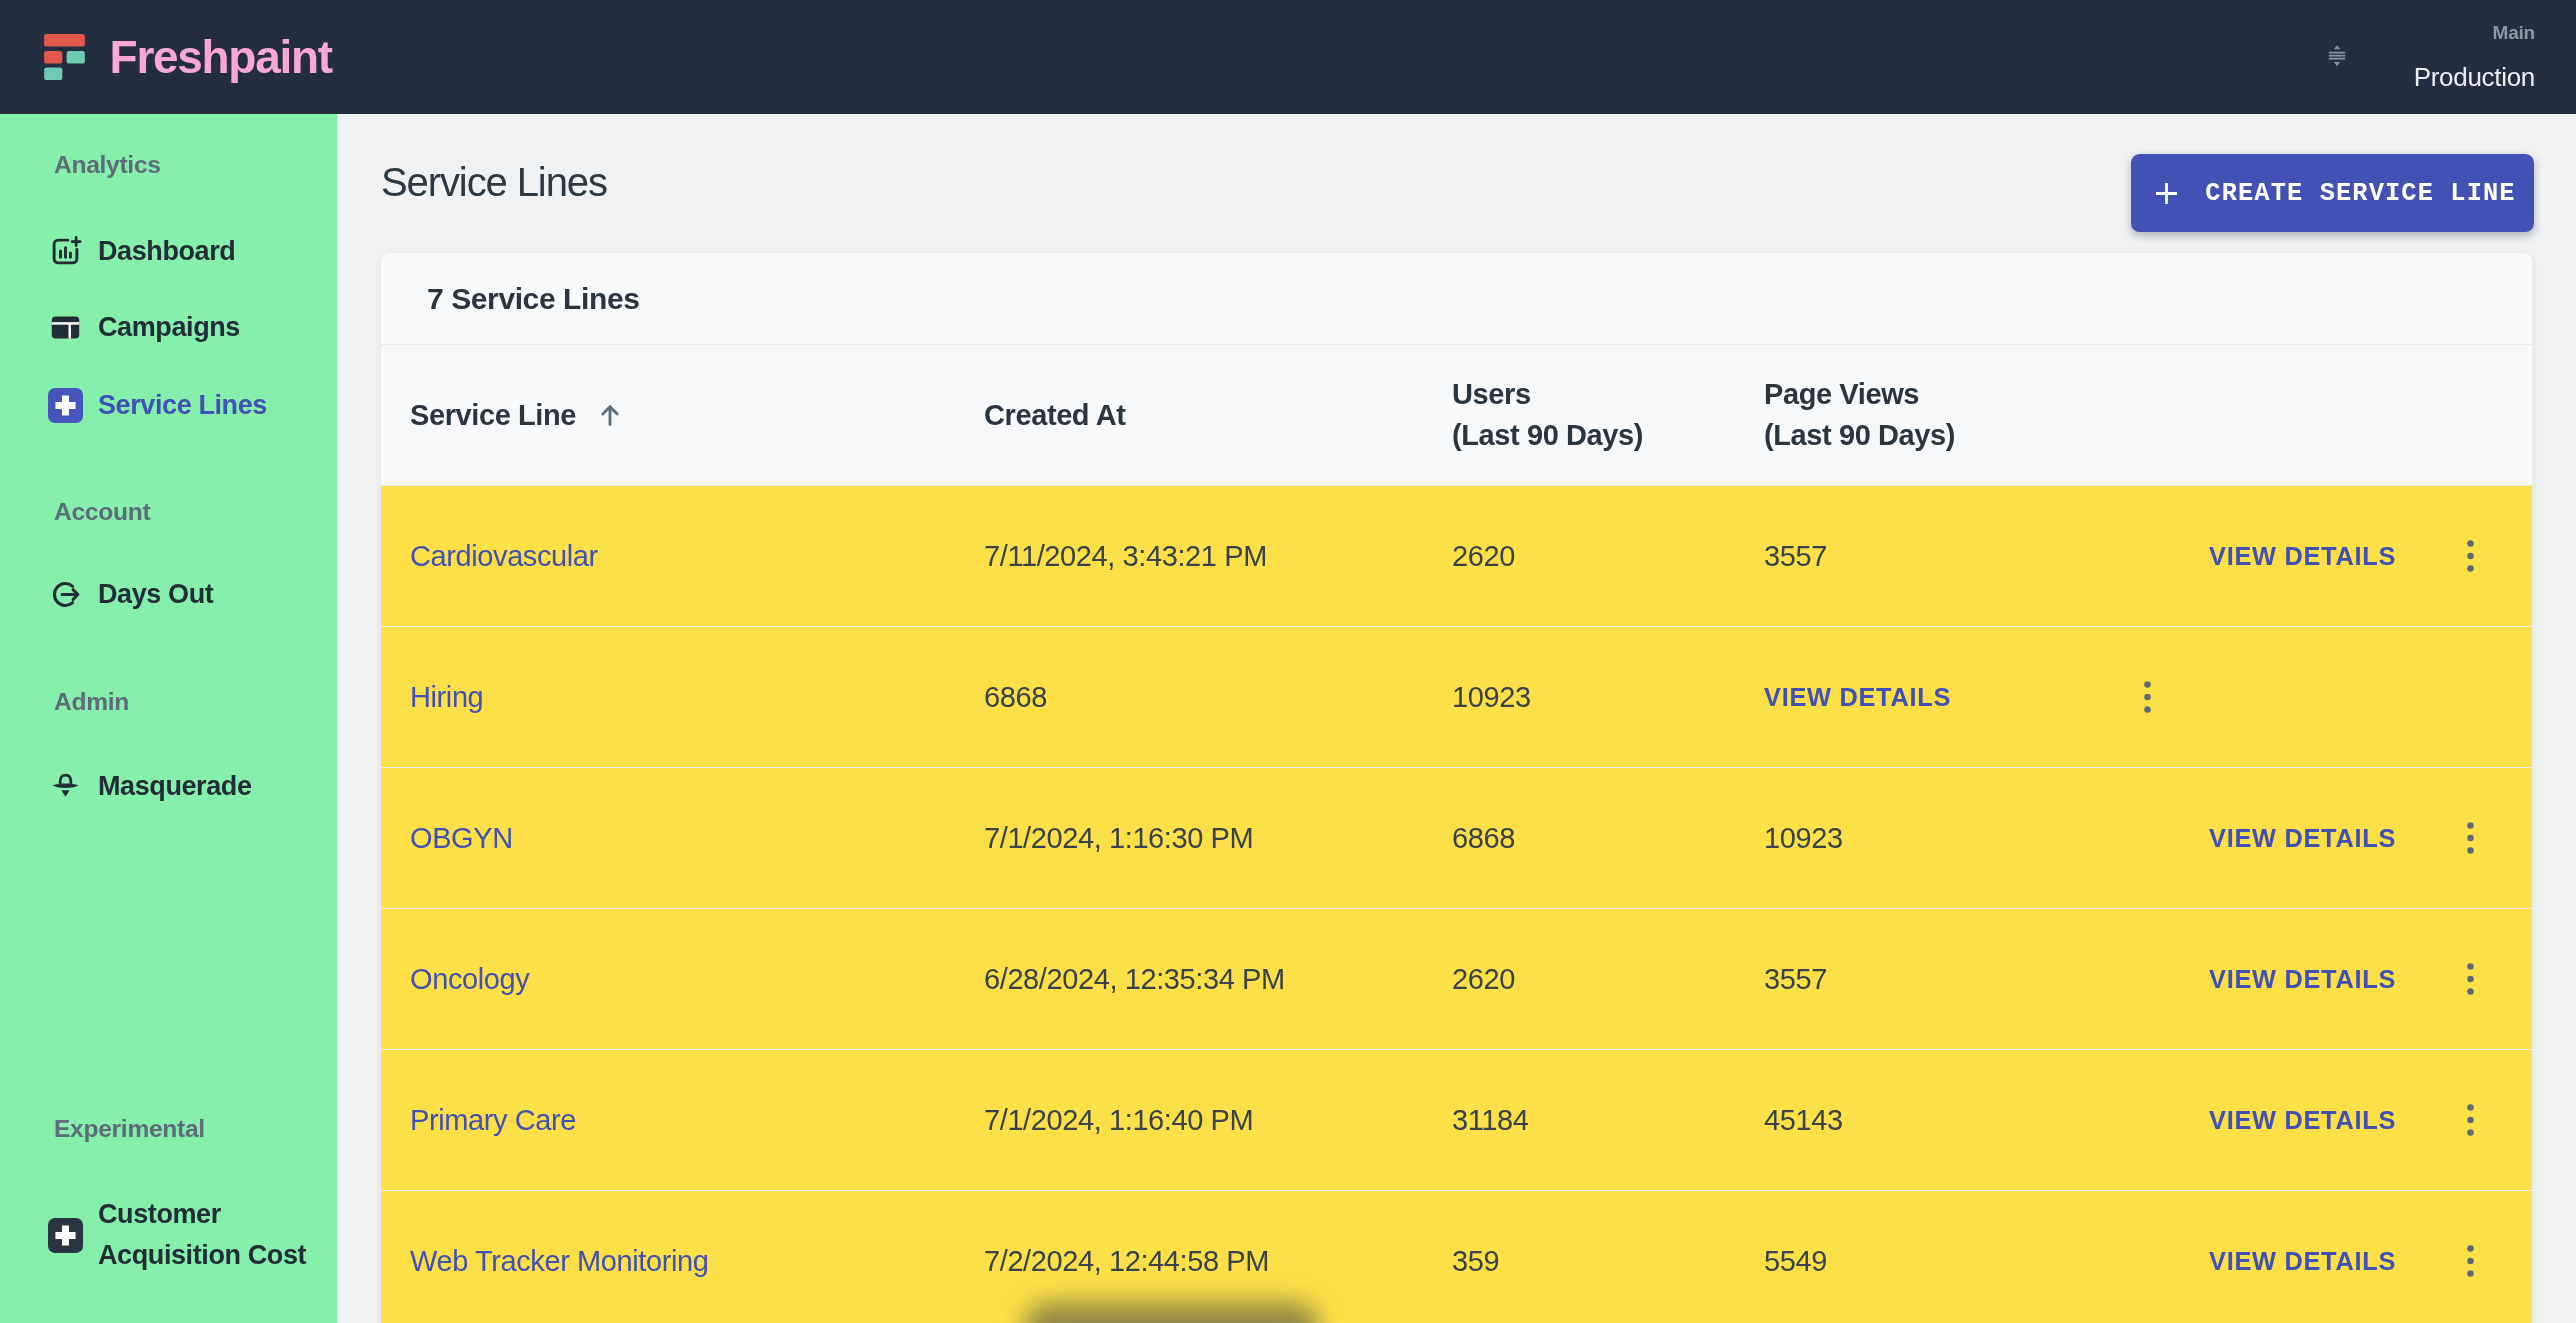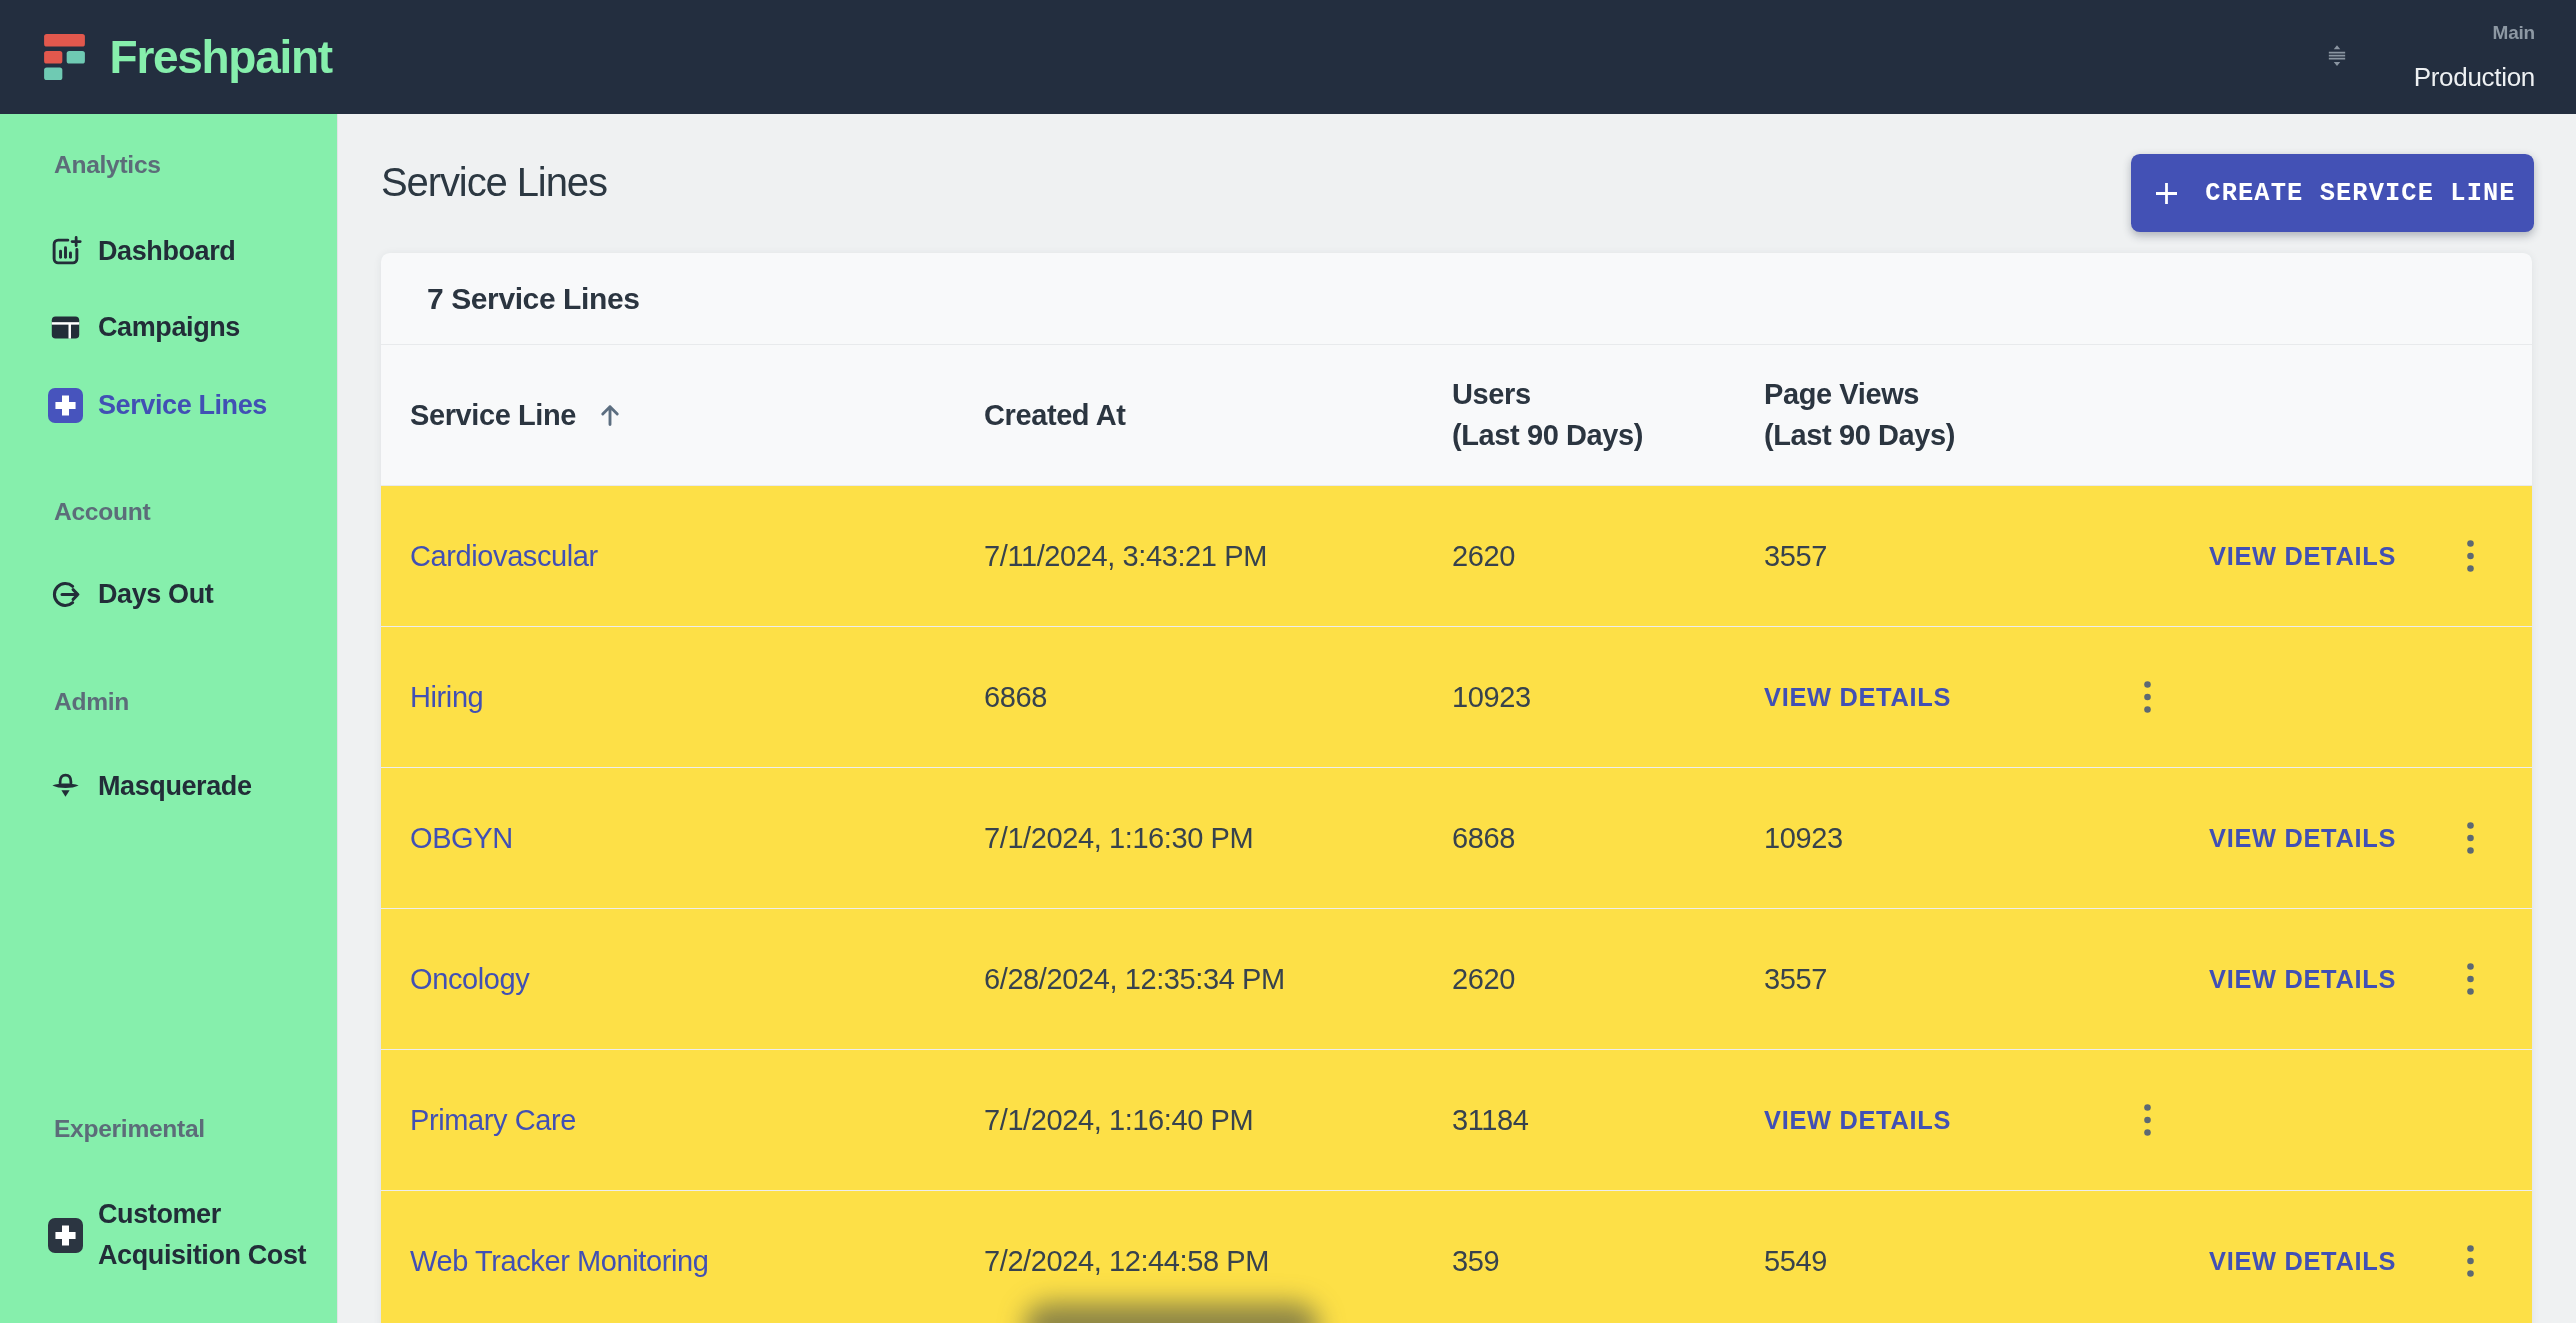--- a/index.html
+++ b/index.html
@@ -5,21 +5,21 @@
   html,body{margin:0;padding:0;background:#d8dadd;}
   .stage{
     position:relative;width:2576px;height:1324px;overflow:hidden;
     background:#eff1f2;
     font-family:"Liberation Sans","DejaVu Sans",sans-serif;
     -webkit-font-smoothing:antialiased;
   }
   
   .topbar{position:absolute;left:0;top:0;width:100%;height:114px;background:#232e3f;}
   .brand{position:absolute;left:44px;top:0;height:114px;display:flex;align-items:center;gap:24.6px;cursor:pointer;}
-  .brand-name{font-size:46px;font-weight:700;color:#86efac;letter-spacing:-1.3px;text-align:center;}
+  .brand-name{font-size:46px;font-weight:700;color:#f9a8d4;letter-spacing:-1.3px;text-align:center;}
   .env-switch-icon{position:absolute;left:2323px;top:41px;cursor:pointer;}
   .env-text{position:absolute;right:41px;top:21px;text-align:right;cursor:pointer;}
   .env-label{font-size:19px;font-weight:700;color:#8d98a3;line-height:23px;letter-spacing:-0.2px;}
   .env-value{font-size:26px;font-weight:400;color:#edf0f2;line-height:35px;margin-top:16px;letter-spacing:-0.3px;}
 
   
   .sidebar{position:absolute;left:0;top:114px;width:337px;bottom:0;background:#86efac;border-right:1.8px solid #e2e4e6;}
   .nav-label{position:absolute;left:54px;font-size:24.6px;font-weight:700;color:#5c6c79;letter-spacing:-0.3px;}
   .nav-label.analytics{top:37px;}
   .nav-label.account{top:384px;}
@@ -278,20 +278,21 @@
             </button>
           </div>
         </div>
 
         <div class="trow">
           <div class="cell">
             <a class="name-link">Primary Care</a>
           </div>
           <div class="cell">7/1/2024, 1:16:40 PM</div>
           <div class="cell">31184</div>
+          <div class="cell">45143</div>
           <div class="actions">
             <a class="view-details">VIEW DETAILS</a>
             <button class="kebab-btn">
               <svg width="35" height="40" viewBox="0 0 24 28">
                 <circle cx="12" cy="5.2" r="2.3" fill="#5d6973"></circle>
                 <circle cx="12" cy="14" r="2.3" fill="#5d6973"></circle>
                 <circle cx="12" cy="22.8" r="2.3" fill="#5d6973"></circle>
               </svg>
             </button>
           </div>

